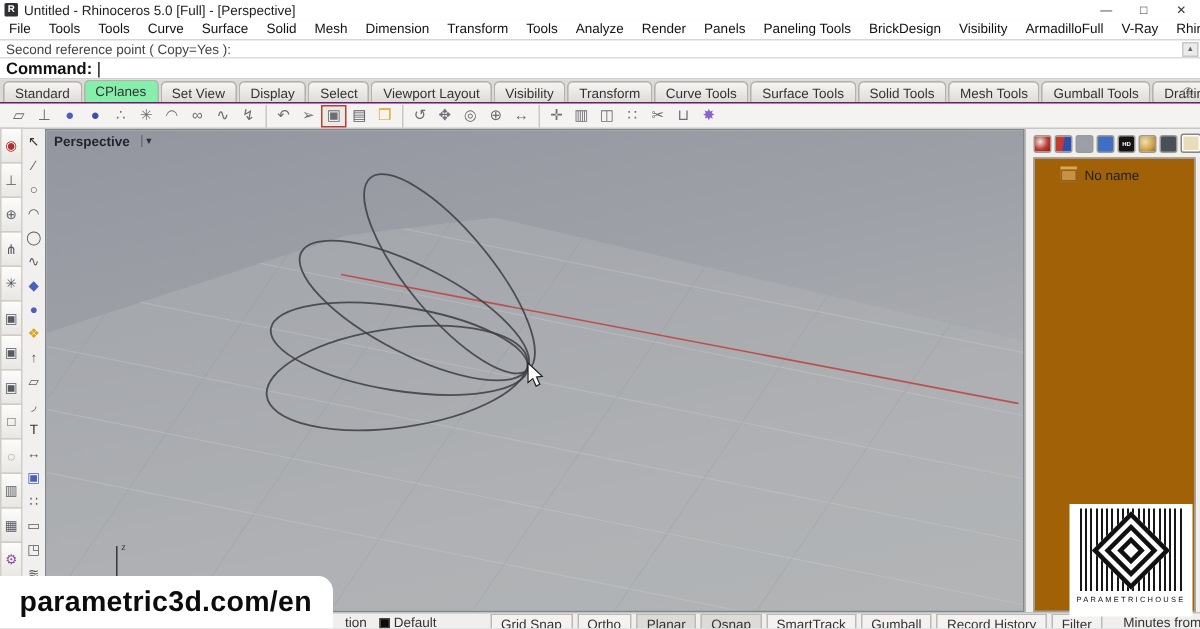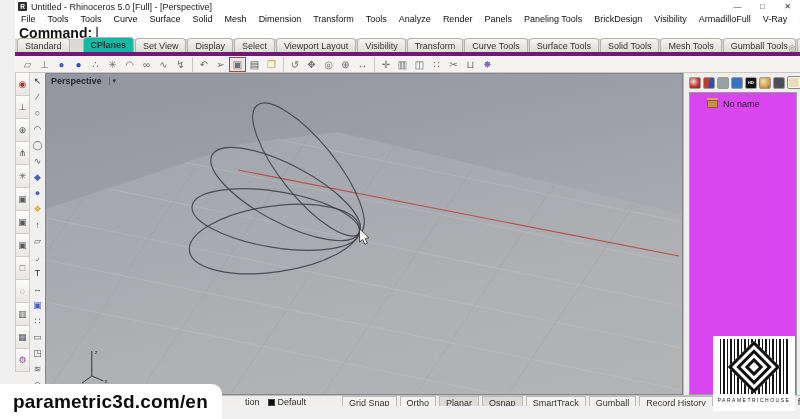--- a/index.html
+++ b/index.html
@@ -1,44 +1,44 @@
 <!DOCTYPE html>
 <html><head>
 <meta charset="utf-8">
 <style>
   *{box-sizing:border-box;margin:0;padding:0;}
   html,body{width:800px;height:419px;overflow:hidden;}
   body{font-family:"Liberation Sans",sans-serif;background:#e8e8e8;}
-  .app{position:relative;width:800px;height:419px;background:#f0f0f0;overflow:hidden;padding-left:15px;}
+  .app{position:relative;width:800px;height:419px;background:#f0f0f0;overflow:hidden;}
 
   
   .titlebar{height:13px;background:#ffffff;display:flex;align-items:center;padding-left:3px;font-size:9px;color:#222;}
   .appicon{width:9px;height:9px;background:#2f2f33;color:#fff;font-size:6.5px;font-weight:bold;
     display:flex;align-items:center;justify-content:center;margin-right:4px;border-radius:1px;}
   .wincontrols{margin-left:auto;display:flex;height:13px;}
   .winbtn{width:25px;text-align:center;font-size:8px;line-height:13px;color:#333;}
 
   
   .menubar{height:13px;background:#fff;display:flex;align-items:center;font-size:9px;color:#111;}
   .menu-item{padding:0 6px;line-height:13px;white-space:nowrap;}
 
   
   .histline{height:13px;background:#fff;border-top:1px solid #d6d6d6;border-bottom:1px solid #dcdcdc;
     font-size:9px;color:#444;padding-left:4px;line-height:12px;position:relative;}
   .hist-scroll{position:absolute;right:1px;top:1px;width:11px;height:10px;background:#eceaea;border:1px solid #c8c8c8;
     font-size:6px;line-height:8px;text-align:center;color:#666;}
-  .cmdline{height:14px;background:#fff;border-bottom:1px solid #cfcfcf;font-size:14px;display:flex;align-items:center;padding-left:4px;color:#111;}
+  .cmdline{height:14px;background:#fff;border-bottom:1px solid #cfcfcf;font-size:11px;display:flex;align-items:center;padding-left:4px;color:#111;}
   .cmdline b{font-weight:bold;margin-right:3px;}
   .caret{font-weight:400;color:#000;}
 
   
-  .tabstrip{height:16px;background:#dcdad5;display:flex;align-items:flex-end;padding-left:2px;border-bottom:4px solid #701a75;position:relative;}
+  .tabstrip{height:16px;background:#dcdad5;display:flex;align-items:flex-end;padding-left:2px;border-bottom:1px solid #701a75;position:relative;}
   .tab{font-size:9px;color:#333;background:linear-gradient(#f6f5f3,#dedcd7);border:1px solid #b5b2ac;border-bottom:none;
     border-radius:4px 4px 0 0;padding:1px 7px 1px 7px;margin-right:1px;height:14px;white-space:nowrap;line-height:12px;}
-  .tab.active{background:#14b8a6;height:15px;font-weight:700;position:relative;z-index:2;margin-left:12px;}
+  .tab.active{background:#86efac;height:15px;font-weight:400;position:relative;z-index:2;}
   .tab-opt{position:absolute;right:4px;top:3px;font-size:9px;color:#8a8a8a;}
 
   
   .toolbar{height:17px;background:#f4f3f1;display:flex;align-items:center;padding-left:4px;border-bottom:1px solid #c9c7c4;}
   .ticon{width:17px;height:15px;display:flex;align-items:center;justify-content:center;font-size:10px;color:#6b6e74;}
   .ticon.sep{border-left:1px solid #c9c7c4;margin-left:3px;padding-left:3px;width:20px;}
   .ticon.boxed{border:1px solid #c23b32;background:#eceae7;}
 
   
   .main{display:flex;height:322px;position:relative;}
@@ -56,21 +56,21 @@
   .vp-label{position:absolute;top:2px;left:5px;font-size:9px;font-weight:bold;color:#1f2430;display:flex;align-items:center;gap:7px;z-index:3;}
   .vp-label .arr{font-size:7px;font-weight:400;color:#2a2f3a;border-left:1px solid #6a6f78;padding-left:3px;}
   .vp-svg{position:absolute;left:0;top:0;width:100%;height:100%;}
 
   
   .panel{width:117px;background:#f0efed;border-left:1px solid #b9b7b3;display:flex;flex-direction:column;}
   .panel-tabs{height:17px;display:flex;align-items:center;gap:2px;padding:2px 3px 0 5px;}
   .ptab{width:12px;height:12px;border-radius:2px;border:1px solid #9d9a95;display:flex;align-items:center;justify-content:center;
     font-size:4px;font-weight:bold;color:#fff;overflow:hidden;}
   .ptab.active{width:14px;height:13px;border-color:#8a8782;box-shadow:0 0 0 1px #fdfdfc inset;}
-  .panel-list{flex:1;background:#d946ef;border:1px solid #9a9da1;margin:2px 3px 0 5px;text-align:center;}
+  .panel-list{flex:1;background:#a16207;border:1px solid #9a9da1;margin:2px 3px 0 5px;text-align:center;}
   .layer-row{display:flex;align-items:center;gap:5px;padding:6px 0 0 17px;}
   .layer-box{width:11px;height:8px;background:#c8913f;border:1px solid #8a5f1f;box-shadow:0 -2px 0 #dba84e;}
   .layer-name{font-size:9px;color:#222;}
 
   
   .statusbar{height:11px;background:#f0efed;border-top:1px solid #c2c0bc;display:flex;align-items:flex-start;
     font-size:9px;color:#333;padding-left:226px;overflow:hidden;white-space:nowrap;}
   .sb-item{line-height:13px;display:inline-flex;align-items:center;padding:0 4px;}
   .sb-item.btn{border:1px solid #bcbab6;background:#f3f2f0;margin-left:3px;padding:0 6px;}
   .sb-item.on{background:#dddbd6;}
@@ -123,20 +123,24 @@
       <span class="menu-item">Render</span>
       <span class="menu-item">Panels</span>
       <span class="menu-item">Paneling Tools</span>
       <span class="menu-item">BrickDesign</span>
       <span class="menu-item">Visibility</span>
       <span class="menu-item">ArmadilloFull</span>
       <span class="menu-item">V-Ray</span>
       <span class="menu-item">RhinoNest</span>
     </div>
 
+  <div class="histline">
+    <span>Second reference point ( Copy=Yes ):</span>
+    <span class="hist-scroll">▴</span>
+  </div>
 
   <div class="cmdline">
     <b>Command:</b>
     <span class="caret">|</span>
   </div>
 
   <div class="tabstrip">
     <span style="display:flex;align-items:flex-end;">
 
     <span class="tab">Standard</span>

